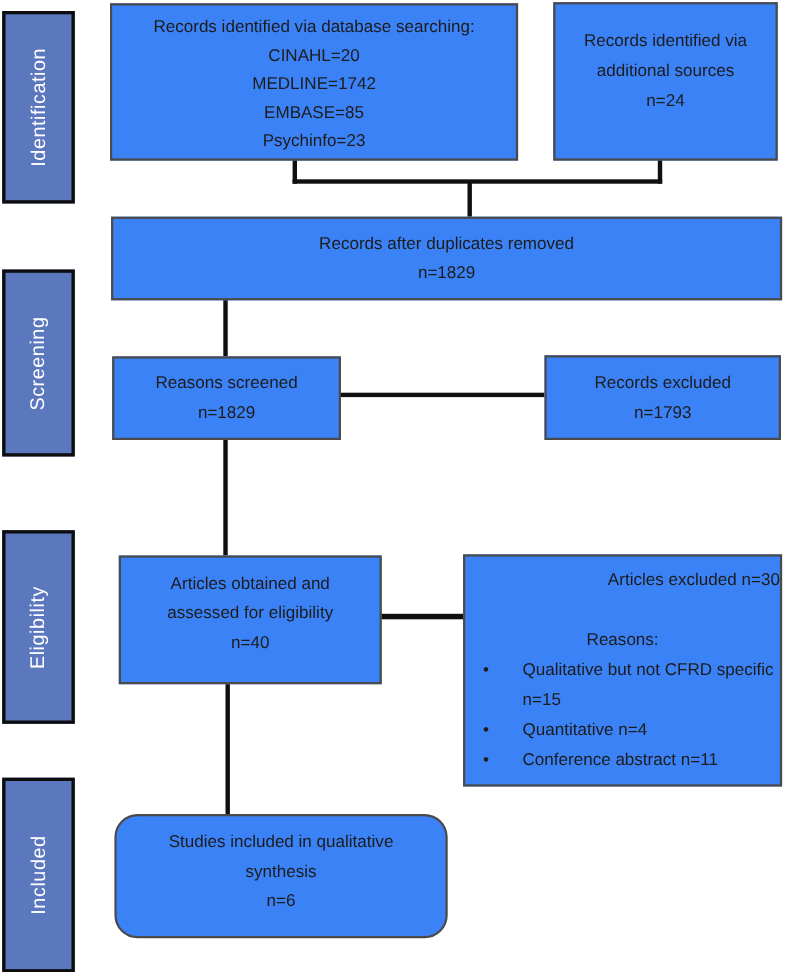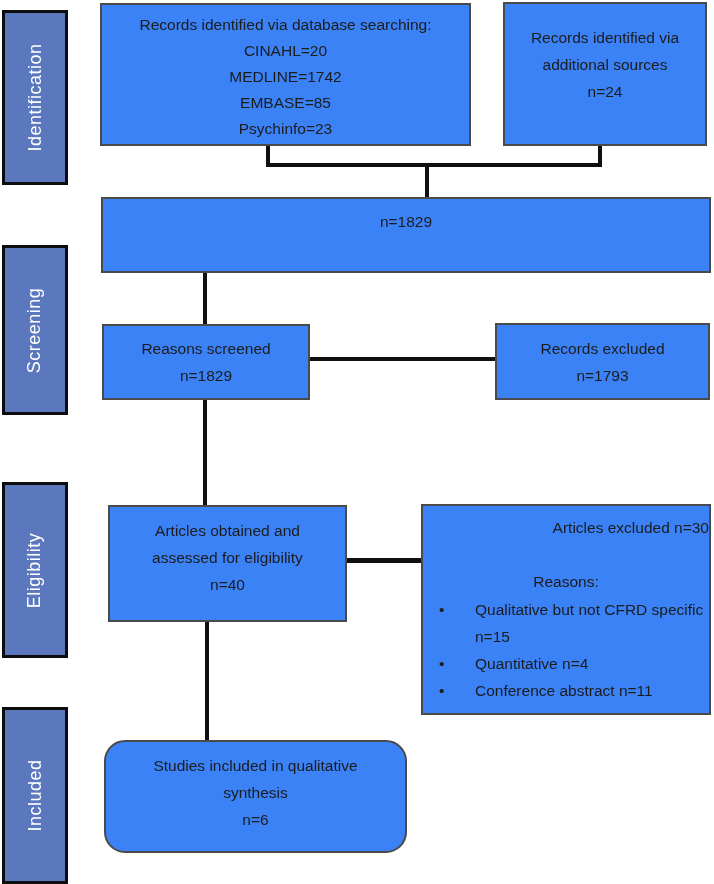--- a/index.html
+++ b/index.html
@@ -95,20 +95,21 @@
     <div class="bl">additional sources</div>
     <div class="bl">n=24</div>
   </div>
 
   <div class="line" style="left:266px;top:146px;width:4px;height:21px;"></div>
   <div class="line" style="left:598px;top:146px;width:4px;height:21px;"></div>
   <div class="line" style="left:266px;top:163px;width:336px;height:4px;"></div>
   <div class="line" style="left:425px;top:166px;width:4px;height:31px;"></div>
 
   <div class="fbox" style="left:101px;top:197px;width:610px;height:76px;padding-top:9px;">
+    <div class="bl">Records after duplicates removed</div>
     <div class="bl">n=1829</div>
   </div>
 
   <div class="line" style="left:203px;top:273px;width:4px;height:51px;"></div>
 
   <div class="fbox" style="left:102px;top:324px;width:208px;height:76px;padding-top:9px;">
     <div class="bl">Reasons screened</div>
     <div class="bl">n=1829</div>
   </div>
 

